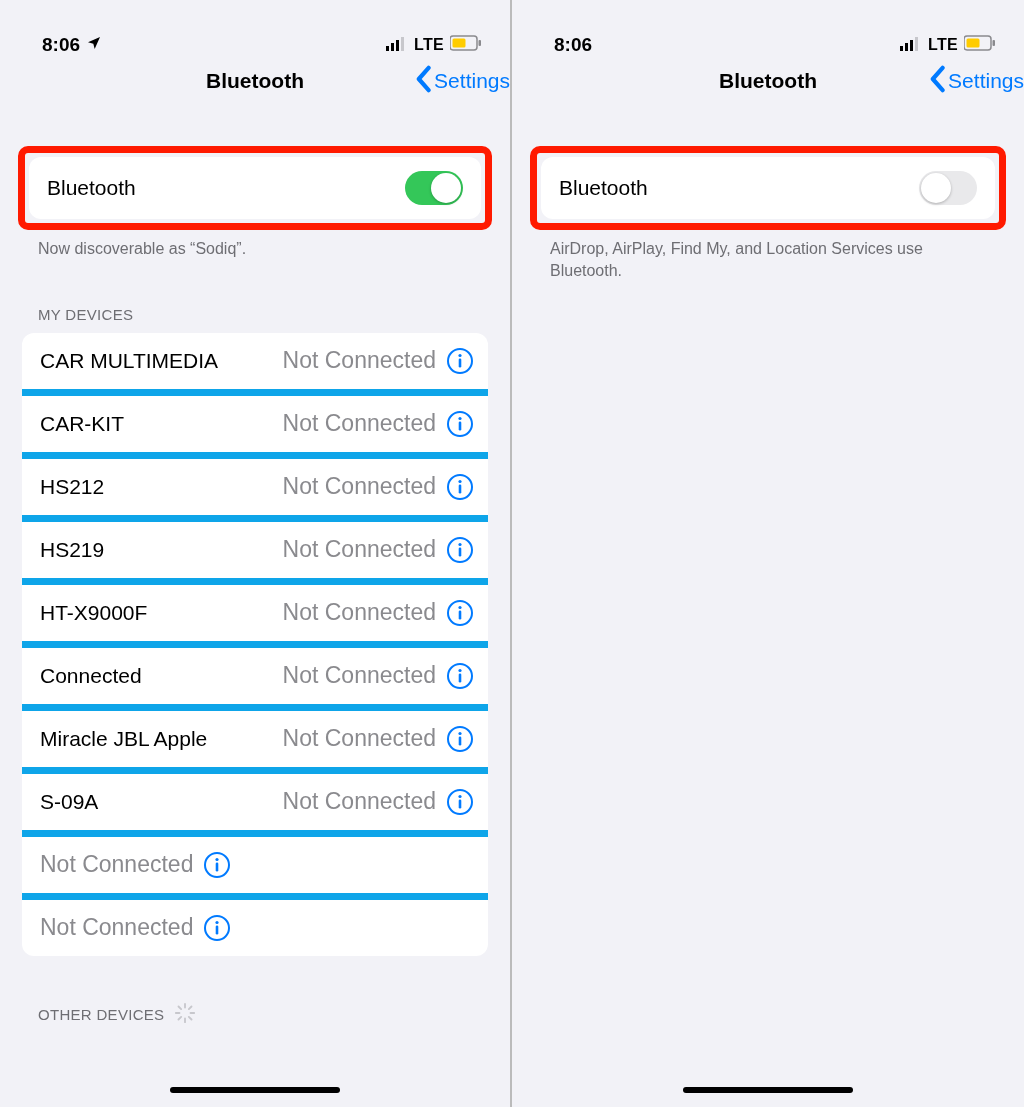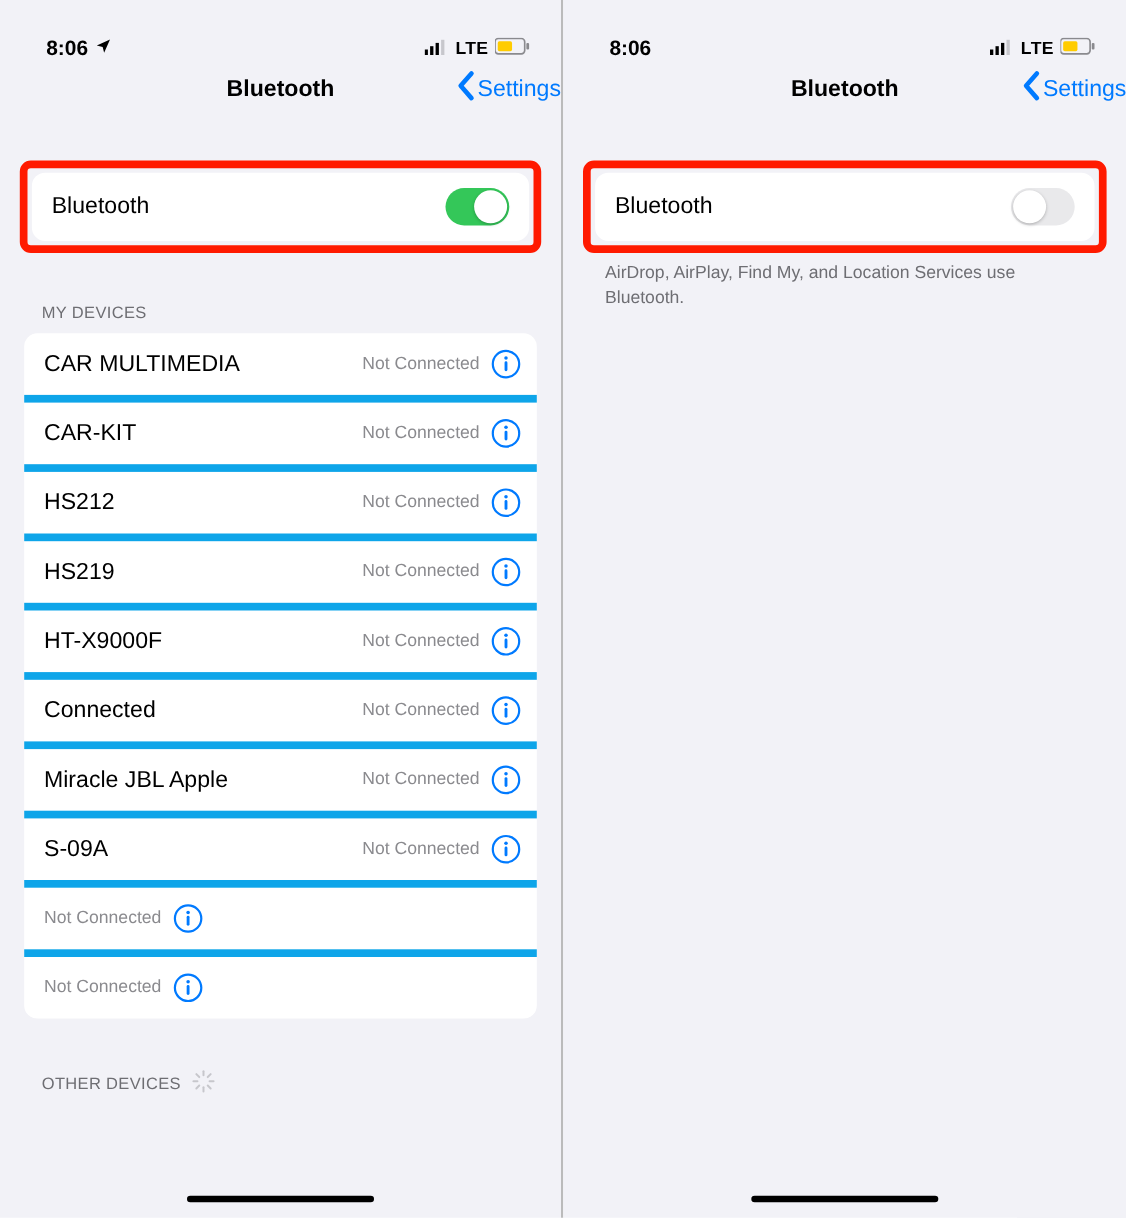--- a/index.html
+++ b/index.html
@@ -125,21 +125,21 @@
   }
   .drow {
     display:flex;
     align-items:center;
     padding:14px 14px 14px 18px;
     font-size:21px;
     border-top:7px solid #0ea5e9;
   }
   .drow:first-child { border-top:none; }
   .dname { flex:1; color:#000; }
-  .dstatus { color:#8a8a8e; font-size:16px; margin-right:10px; }
+  .dstatus { color:#8a8a8e; font-size:23px; margin-right:10px; }
   .info-btn {
     width:28px; height:28px;
     display:flex; align-items:center; justify-content:center;
     cursor:pointer;
   }
   .info-btn svg { width:28px; height:28px; }
 
   .spinner svg { width:22px; height:22px; }
 
   .home-indicator {
@@ -201,20 +201,21 @@
   <div class="hl">
     <div class="card">
       <div class="row">
         <span>Bluetooth</span>
         <div class="toggle on">
             <div class="knob"></div>
           </div>
       </div>
     </div>
   </div>
+  <div class="footer-text">Now discoverable as “Sodiq”.</div>
 
   <div class="section-header">MY DEVICES</div>
 
   <div class="list" id="device-list">
 
   <div class="drow">
         <span class="dname">CAR MULTIMEDIA</span>
         <span class="dstatus">Not Connected</span>
         <span class="info-btn">
           <svg viewBox="0 0 28 28">

